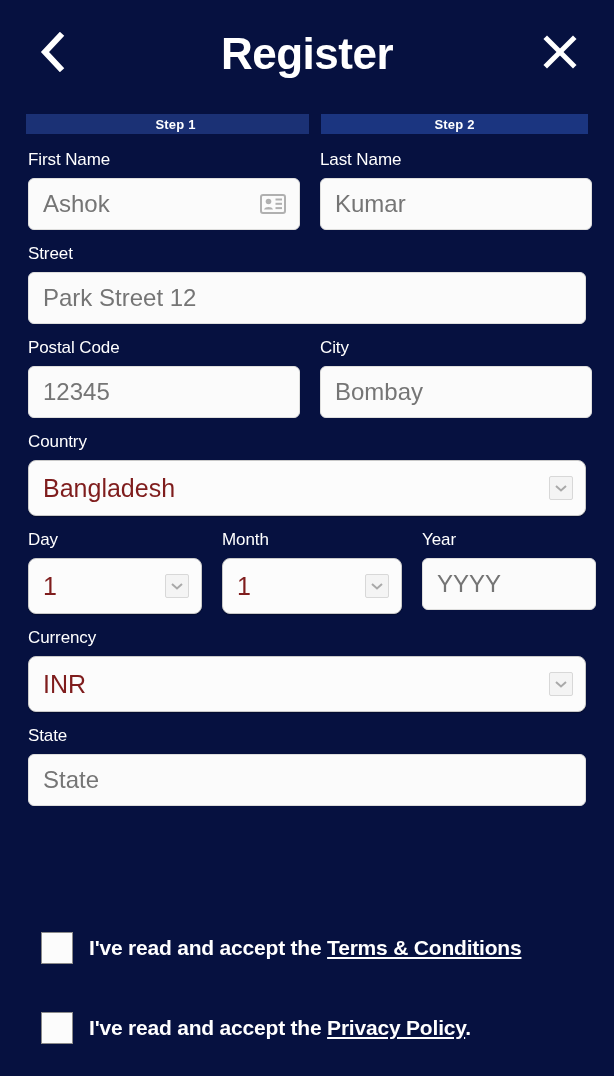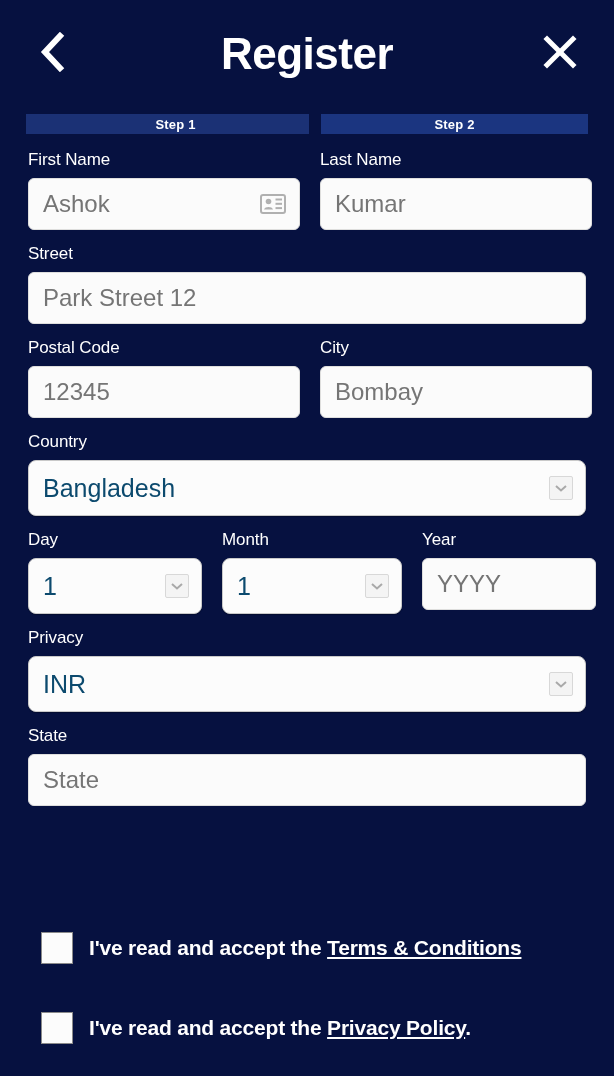--- a/index.html
+++ b/index.html
@@ -147,21 +147,21 @@
   }
 
   
   .select {
     width: 100%;
     box-sizing: border-box;
     height: 56px;
     background: #fcfcfc;
     border: 1px solid #c9c9c9;
     border-radius: 8px;
-    color: #0c4a6e;
+    color: #7f1d1d;
     font-size: 25px;
     padding: 0 14px;
     display: flex;
     align-items: center;
     box-shadow: 0 1px 1px rgba(0,0,0,0.25);
     position: relative;
     cursor: pointer;
   }
   .select-arrow {
     position: absolute;
@@ -338,21 +338,21 @@
 
       <div class="field third-year">
         <label class="flabel">Year</label>
         <div class="input-wrap">
           <input class="input placeholder" type="text" placeholder="YYYY" style="">
         </div>
       </div>
     </div>
 
     <div class="field full">
-      <label class="flabel">Privacy</label>
+      <label class="flabel">Currency</label>
       <div class="select">
         <span>INR</span>
         <span class="select-arrow">
           <svg width="12" height="8" viewBox="0 0 12 8">
             <polyline points="1,2 6,6.5 11,2" fill="none" stroke="#a9a9a9" stroke-width="2"></polyline>
           </svg>
         </span>
       </div>
     </div>
 

